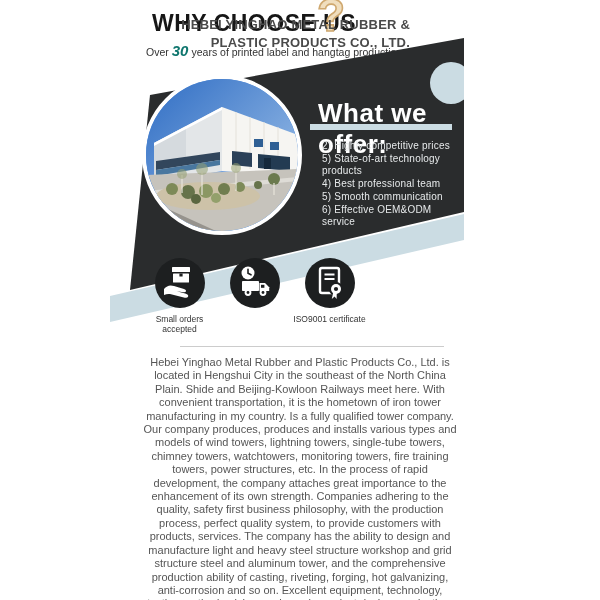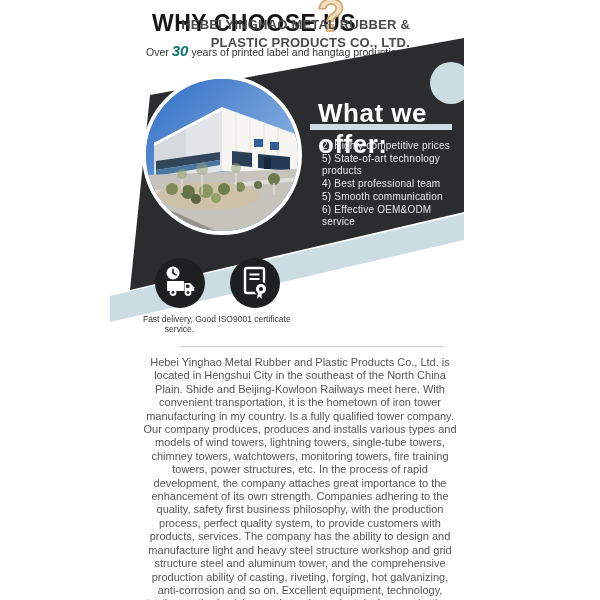--- a/index.html
+++ b/index.html
@@ -132,37 +132,47 @@
     <ul class="offers">
       <li>2) Highly competitive prices</li>
       <li>5) State-of-art technology products</li>
       <li>4) Best professional team</li>
       <li>5) Smooth communication</li>
       <li>6) Effective OEM&amp;ODM service</li>
     </ul>
 
     <div class="features">
 
+      <div class="feature">
+        <div class="fcircle">
+          <svg width="50" height="50" viewBox="0 0 50 50" fill="#fff">
+            <rect x="17" y="9" width="18" height="5" rx="0.6"></rect>
+            <rect x="18" y="15.5" width="16" height="9" rx="0.6"></rect>
+            <rect x="24.4" y="15.5" width="3.2" height="3" fill="#1d1f20"></rect>
+            <path d="M9 31 q4 -5 10 -3 l10 3 q2.5 .8 2 2.2 q-.4 1.3 -2.6 1 l-6.5 -.9 q8 2 9.5 2.6 q2.5 1 1.6 2.8 q-.8 1.6 -3.2 1 L15 36 q-3 -.5 -6 1 z"></path>
+          </svg>
+        </div>
+        <div class="flabel">Small orders accepted</div>
+      </div>
 
 
       <div class="feature">
         <div class="fcircle">
           <svg width="50" height="50" viewBox="0 0 50 50" fill="#fff">
             <circle cx="18" cy="15" r="6.5"></circle>
             <path d="M18 11.2 v4 l3 1.6" stroke="#1d1f20" stroke-width="1.6" fill="none" stroke-linecap="round"></path>
             <rect x="12" y="23" width="17" height="10" rx="0.8"></rect>
             <path d="M29.5 25 h5.5 l4.2 4.2 V33 h-9.7 z"></path>
             <rect x="31" y="26.8" width="3.4" height="3" fill="#1d1f20"></rect>
             <circle cx="18" cy="34.5" r="3.4"></circle>
               <circle cx="18" cy="34.5" r="1.4" fill="#1d1f20"></circle>
             <circle cx="33" cy="34.5" r="3.4"></circle>
               <circle cx="33" cy="34.5" r="1.4" fill="#1d1f20"></circle>
           </svg>
         </div>
-        <div class="flabel">Fast delivery, Good service.</div>
       </div>
 
       <div class="feature">
         <div class="fcircle">
           <svg width="50" height="50" viewBox="0 0 50 50">
             <rect x="15" y="10" width="19" height="25" rx="2" fill="none" stroke="#fff" stroke-width="2.4"></rect>
             <rect x="19.5" y="15.5" width="10" height="2" fill="#fff"></rect>
             <rect x="19.5" y="20" width="10" height="2" fill="#fff"></rect>
             <circle cx="31" cy="31" r="7" fill="#1d1f20"></circle>
             <polygon points="28.5,33 26.8,41 29.6,38.6 31.6,41 31.8,33" fill="#fff"></polygon>

